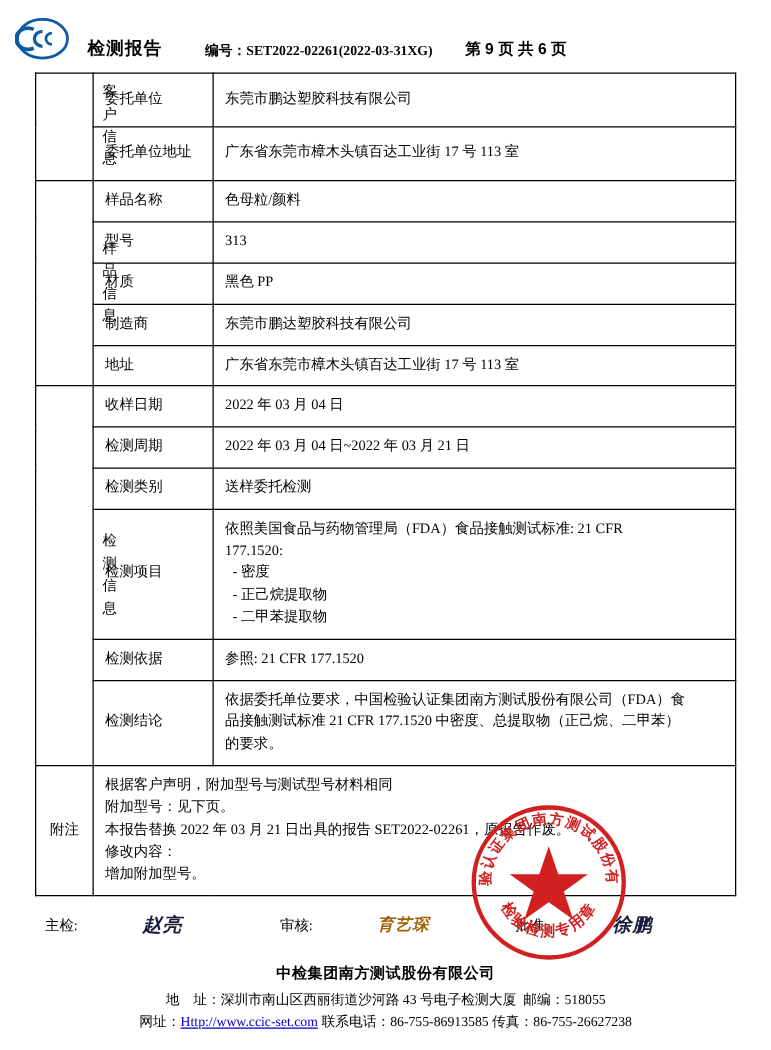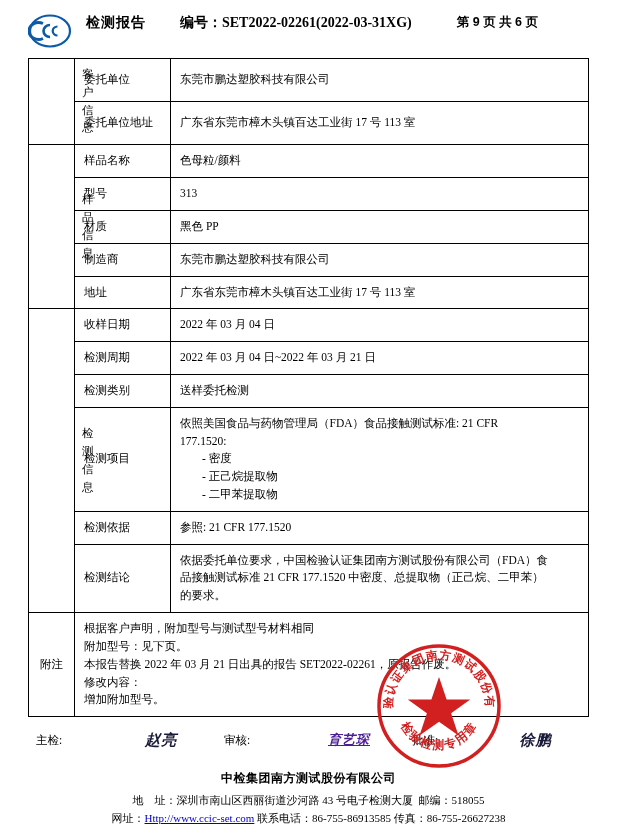--- a/index.html
+++ b/index.html
@@ -19,45 +19,45 @@
     width: 617px;
     height: 840px;
     position: relative;
     box-sizing: border-box;
     padding: 0;
   }
 
   
   .header {
     display: flex;
-    align-items: flex-start;
-    padding: 14px 28px 10px 28px;
+    align-items: flex-end;
+    padding: 14px 28px 10px 12px;
     box-sizing: border-box;
   }
   .logo {
     width: 44px;
     height: 34px;
     position: relative;
     flex: 0 0 auto;
     margin-right: 14px;
   }
   .logo svg { display: block; }
   .report-title {
     font-family: "Liberation Sans", sans-serif;
     font-weight: bold;
     font-size: 14px;
     letter-spacing: 1px;
     margin-right: 34px;
     white-space: nowrap;
   }
   .report-no {
-    font-size: 14px;
+    font-size: 11px;
     font-weight: bold;
     white-space: nowrap;
-    margin-right: 45px;
+    margin-right: 26px;
   }
   .report-no .label {
     font-family: "Liberation Sans", sans-serif;
     font-weight: bold;
   }
   .page-no {
     font-family: "Liberation Sans", sans-serif;
     font-size: 12.5px;
     font-weight: bold;
     white-space: nowrap;
@@ -88,21 +88,20 @@
   td.lbl {
     width: 96px;
     font-size: 11.5px;
   }
   td.val {
     font-size: 11.5px;
   }
   td.val .sub {
     display: block;
     padding-left: 6px;
-    margin-left: 16px;
   }
 
   td.remark-body {
     padding: 8px 10px;
     line-height: 1.85;
     font-size: 11.5px;
   }
   td.remark-body div { white-space: nowrap; font-family: Liberation Serif, serif; }
 
   
@@ -118,32 +117,32 @@
   }
   table.sig td {
     padding: 6px 8px;
     font-size: 11.5px;
     height: 34px;
     vertical-align: middle;
     border: none;
   }
   .sig-label { width: 62px; text-align: left; padding-left: 16px; }
   .sig-value {
-    text-align: center;
+    text-align: left;
     font-family: "Liberation Serif", serif;
   }
   .handwrite {
     font-family: "Liberation Serif", serif;
     font-size: 15px;
     font-style: italic;
     font-weight: bold;
     color: #1a1a3a;
     letter-spacing: 1px;
   }
-  .handwrite.blue { color: #4c1d95; text-decoration: underline; }
+  .handwrite.blue { color: #a16207; }
   .handwrite.small { font-size: 13px; }
   .date-value {
     text-align: center;
     font-size: 11.5px;
   }
 
   
   .stamp {
     position: absolute;
     left: 336px;

